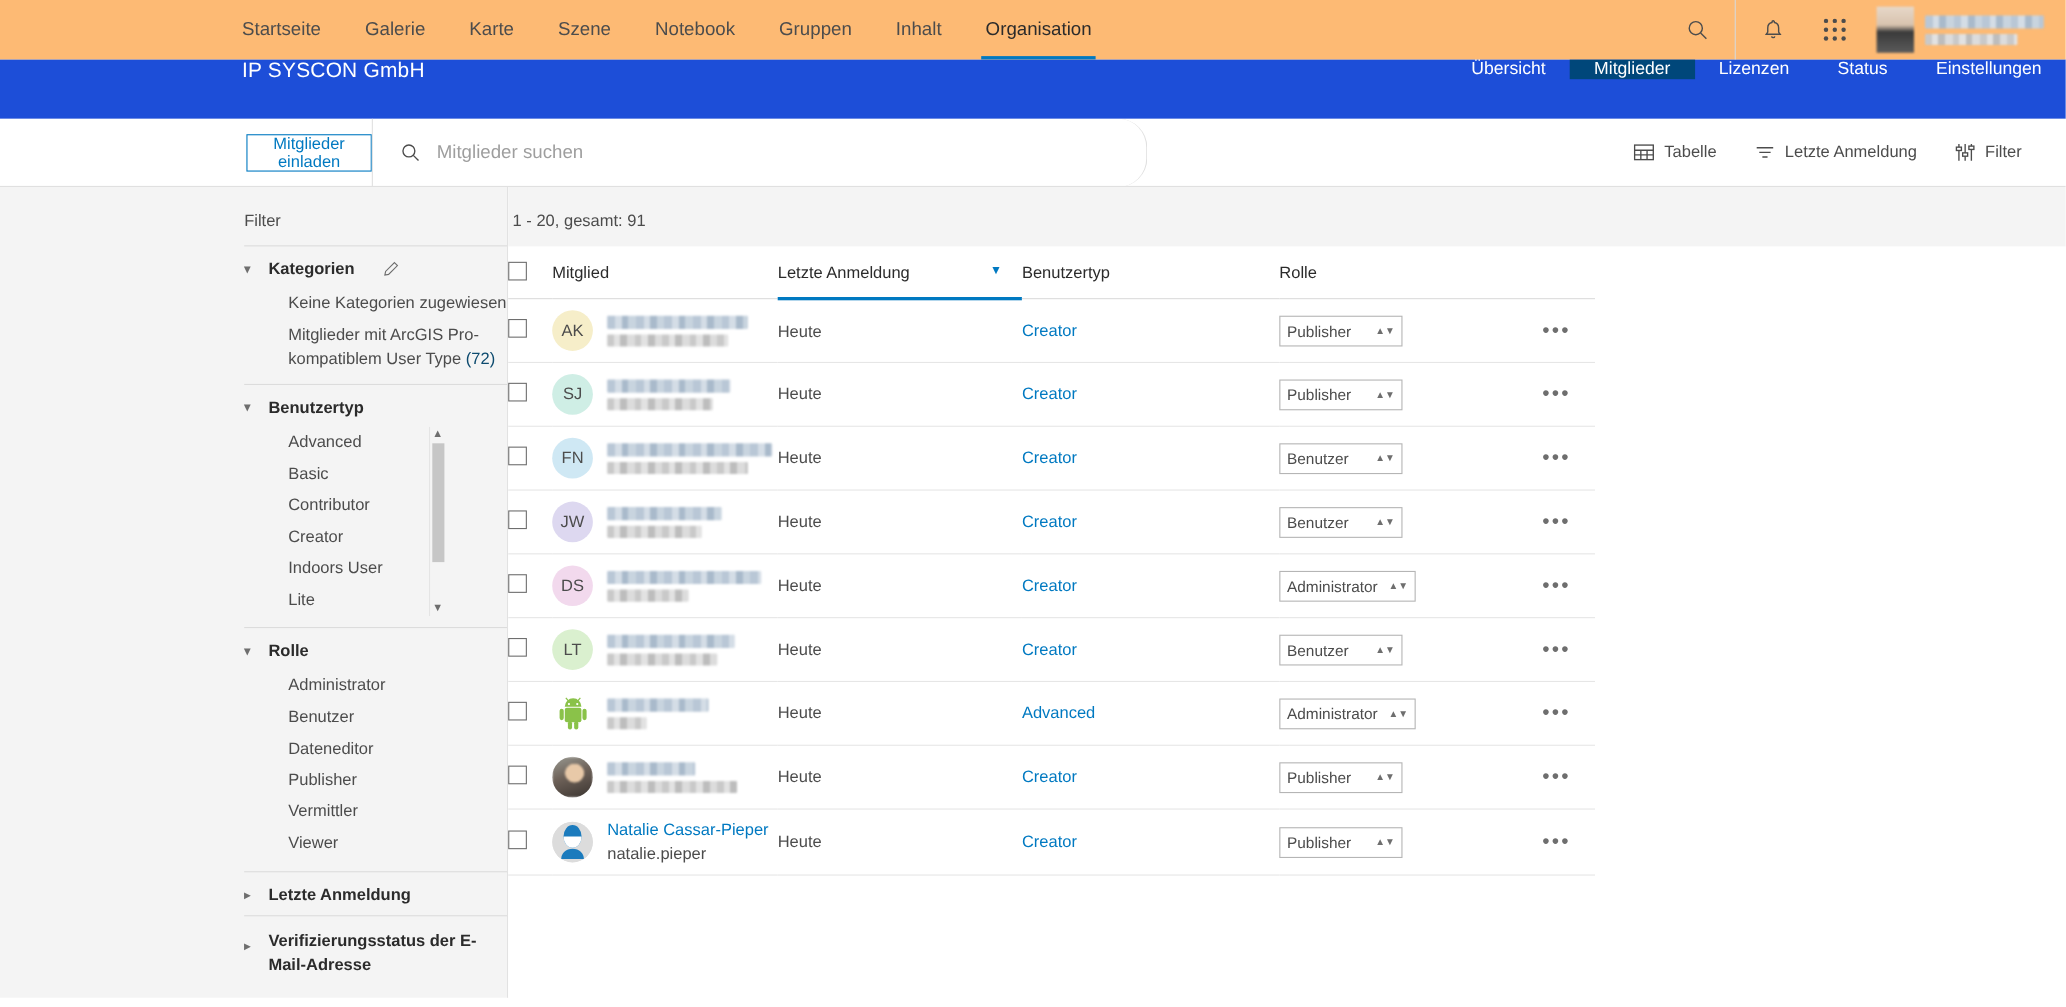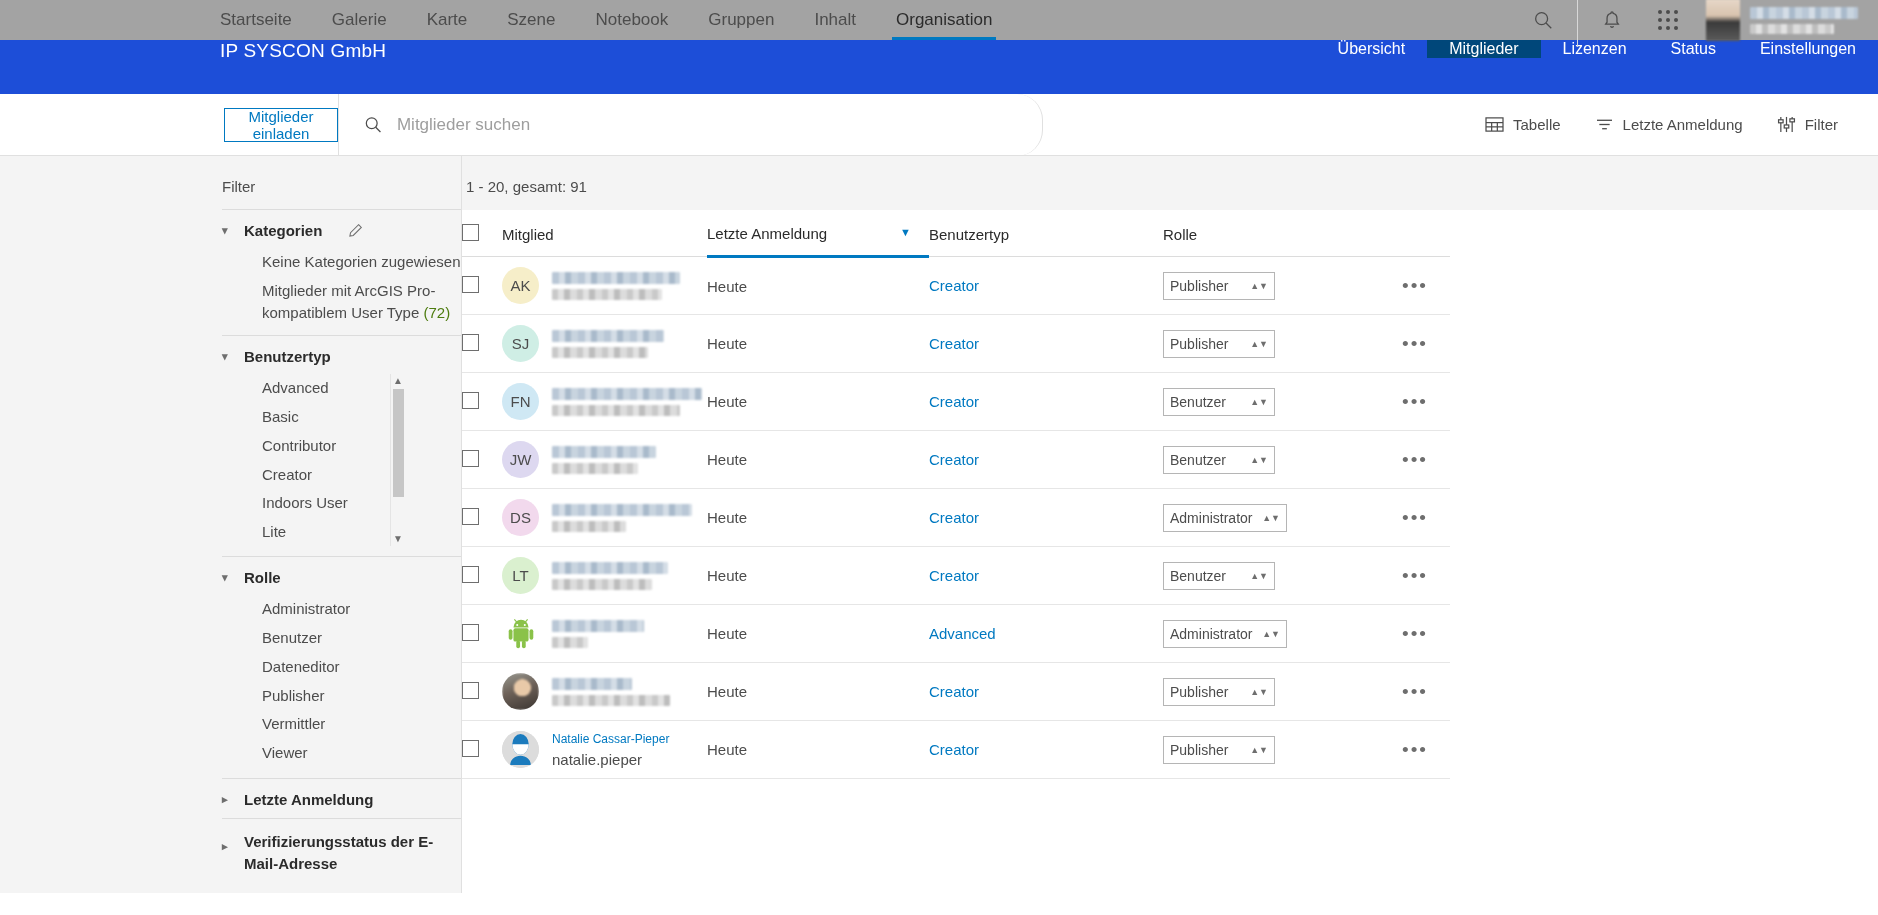--- a/index.html
+++ b/index.html
@@ -5,22 +5,22 @@
   * { box-sizing: border-box; margin: 0; padding: 0; }
   html, body {
     width: 1878px; height: 915px;
     background: #ffffff;
     font-family: "Liberation Sans", sans-serif;
     overflow: hidden;
   }
 
   
   .topnav {
-    height: 40px;
-    background: #a3a3a3;
+    height: 54px;
+    background: #fdba74;
     display: flex;
     align-items: stretch;
     position: relative;
   }
   .topnav-left { width: 200px; flex: none; }
   .topnav-menu { display: flex; align-items: stretch; }
   .topnav-item {
     padding: 0 20px;
     display: flex; align-items: center;
     font-size: 17px;
@@ -160,21 +160,21 @@
   }
   .chev { color: #6e6e6e; font-size: 11px; width: 10px; display:inline-block; }
   .pencil { margin-left: 14px; color: #6e6e6e; cursor: pointer; display:flex; }
   .sb-items { margin-top: 9px; position: relative; }
   .sb-item {
     color: #4c4c4c; font-size: 15px;
     padding: 3px 0 4px 40px;
     cursor: pointer; line-height: 1.45;
   }
   .sb-item.two-line { padding-bottom: 2px; }
-  .count { color: #4d7c0f; }
+  .count { color: #0c4a6e; }
   .scroll-area { position: relative; max-height: 172px; overflow: hidden; }
   .scrollbar {
     position: absolute; right: 56px; top: 0; width: 15px; height: 172px;
     background: #f4f4f4; border-left: 1px solid #e4e4e4;
     display: flex; flex-direction: column; align-items: center;
   }
   .sb-arrow { font-size: 10px; color: #6e6e6e; height: 14px; line-height: 14px; cursor: pointer; }
   .sb-thumb { width: 11px; background: #c6c6c6; margin: 1px 0; cursor: pointer; }
 
   
@@ -215,21 +215,21 @@
     display: inline-block; cursor: pointer;
   }
   .member-cell { display: flex; align-items: center; gap: 13px; }
   .avatar {
     width: 37px; height: 37px; border-radius: 50%;
     display: flex; align-items: center; justify-content: center;
     font-size: 15px; color: #4c4c4c; flex: none;
     overflow: hidden; position: relative;
   }
   .namelines { display: flex; flex-direction: column; gap: 5px; min-width: 0; }
-  .name-real { color: #0079c1; font-size: 12px; }
+  .name-real { color: #0079c1; font-size: 15px; }
   .uname-real { color: #4c4c4c; font-size: 15px; }
   .link { color: #0079c1; cursor: pointer; }
   .role-select {
     width: 112px; height: 28px;
     border: 1px solid #b5b5b5;
     background: #ffffff;
     font-size: 14px; color: #4c4c4c;
     font-family: "Liberation Sans", sans-serif;
     padding-left: 6px;
     position: relative;

